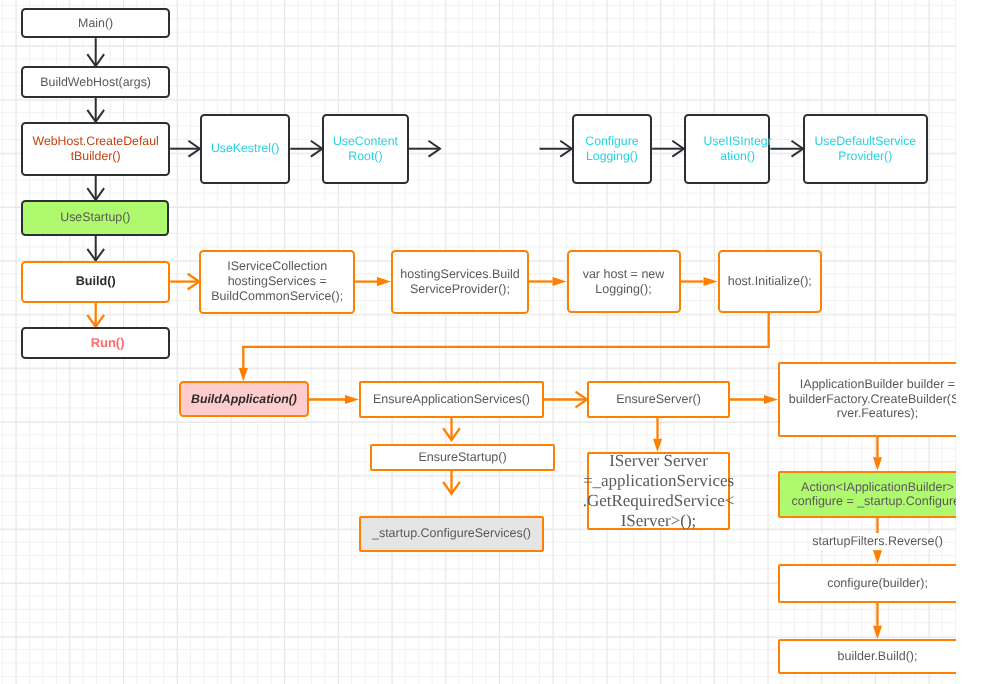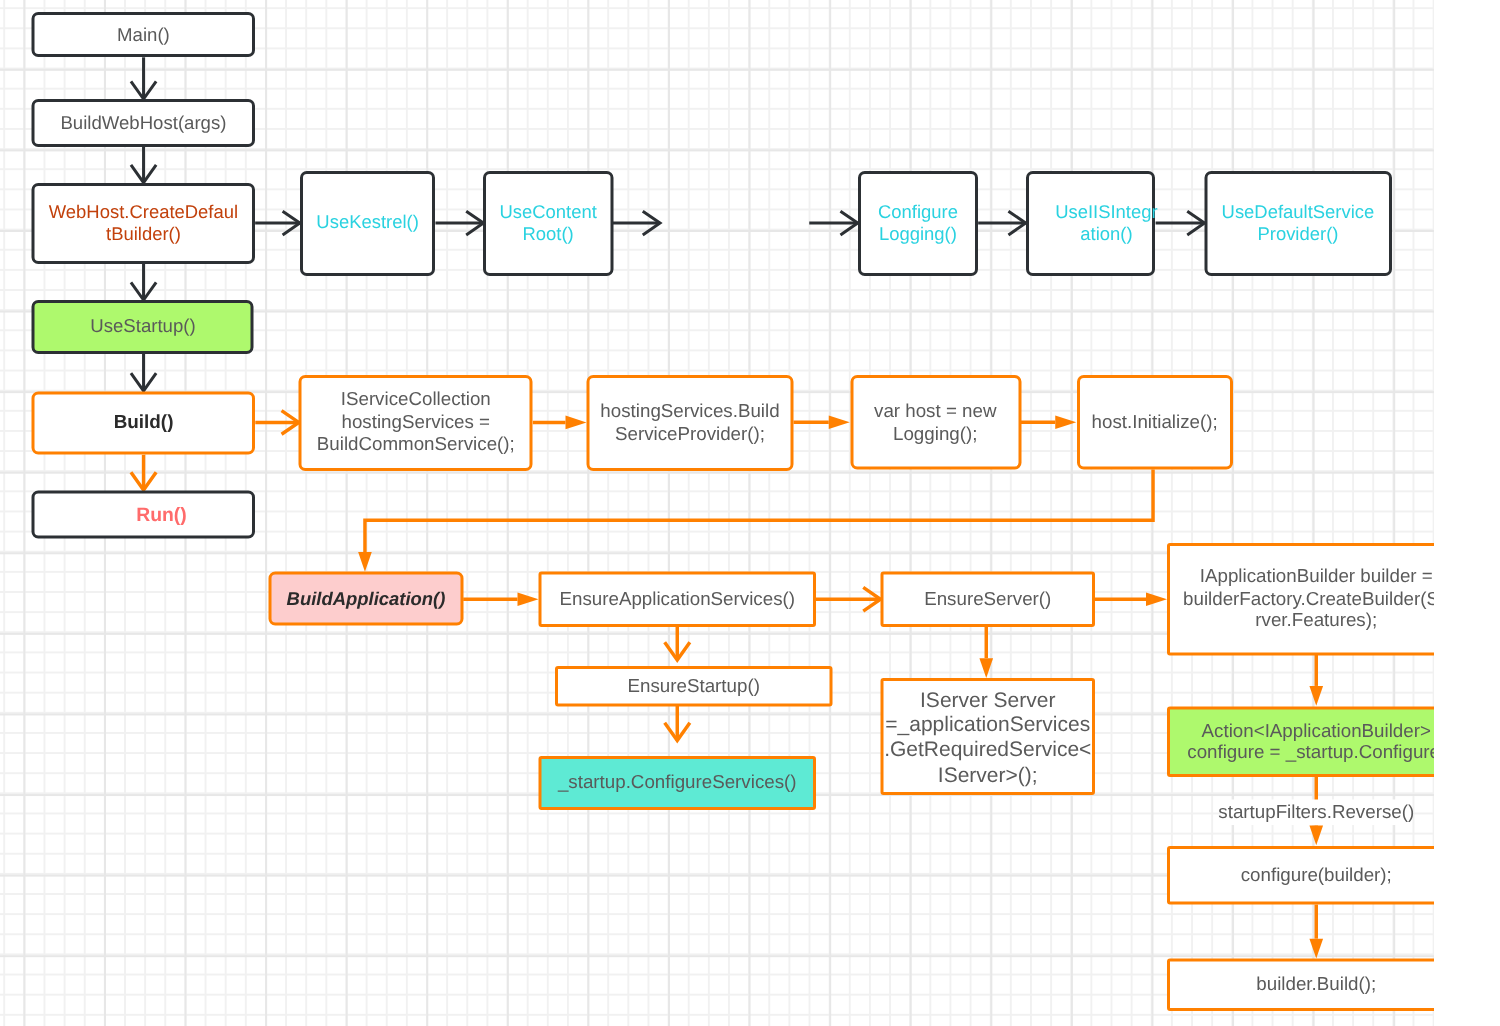--- a/index.html
+++ b/index.html
@@ -202,25 +202,25 @@
         <span class="lbl" style="color: rgb(90, 90, 90); font-weight: 400; font-style: normal; font-size: 12.5px;">EnsureServer()</span>
       </div>
       <div class="node" style="left: 778px; top: 361.5px; width: 199px; height: 75px; background: rgb(255, 255, 255); border-radius: 2px; border: 2.1px solid rgb(255, 128, 0);">
         <span class="lbl" style="color: rgb(90, 90, 90); font-weight: 400; font-style: normal; font-size: 12.5px;">IApplicationBuilder builder =
 builderFactory.CreateBuilder(Se
 rver.Features);</span>
       </div>
       <div class="node" style="left: 359px; top: 444px; width: 185px; height: 27px; background: rgb(255, 255, 255); border-radius: 2px; border: 2.1px solid rgb(255, 128, 0); margin-left: 11px;">
         <span class="lbl" style="color: rgb(90, 90, 90); font-weight: 400; font-style: normal; font-size: 12.5px;">EnsureStartup()</span>
       </div>
-      <div class="node" style="left: 359px; top: 504px; width: 185px; height: 35.6px; background: #5eead4; border-radius: 2px; border: 2.1px solid rgb(255, 128, 0);">
+      <div class="node" style="left: 359px; top: 516px; width: 185px; height: 35.6px; background: #e5e5e5; border-radius: 2px; border: 2.1px solid rgb(255, 128, 0);">
         <span class="lbl" style="color: rgb(90, 90, 90); font-weight: 400; font-style: normal; font-size: 12.5px;">_startup.ConfigureServices()</span>
       </div>
       <div class="node" style="left: 587px; top: 452px; width: 143px; height: 78px; background: rgb(255, 255, 255); border-radius: 2px; border: 2.1px solid rgb(255, 128, 0);">
-        <span class="lbl" style="color: rgb(90, 90, 90); font-weight: 400; font-style: normal; font-size: 14px;">IServer Server
+        <span class="lbl" style="color: rgb(90, 90, 90); font-weight: 400; font-style: normal; font-size: 17px; font-family: Liberation Serif, serif;">IServer Server
 =_applicationServices
 .GetRequiredService&lt;
 IServer&gt;();</span>
       </div>
       <div class="node" style="left: 778px; top: 470.5px; width: 199px; height: 47.5px; background: rgb(174, 249, 109); border-radius: 2px; border: 2.1px solid rgb(255, 128, 0);">
         <span class="lbl" style="color: rgb(90, 90, 90); font-weight: 400; font-style: normal; font-size: 12.5px;">Action&lt;IApplicationBuilder&gt;
 configure = _startup.Configure;</span>
       </div>
       <div class="node" style="left: 778px; top: 563.5px; width: 199px; height: 39.5px; background: rgb(255, 255, 255); border-radius: 2px; border: 2.1px solid rgb(255, 128, 0);">
         <span class="lbl" style="color: rgb(90, 90, 90); font-weight: 400; font-style: normal; font-size: 12.5px;">configure(builder);</span>

